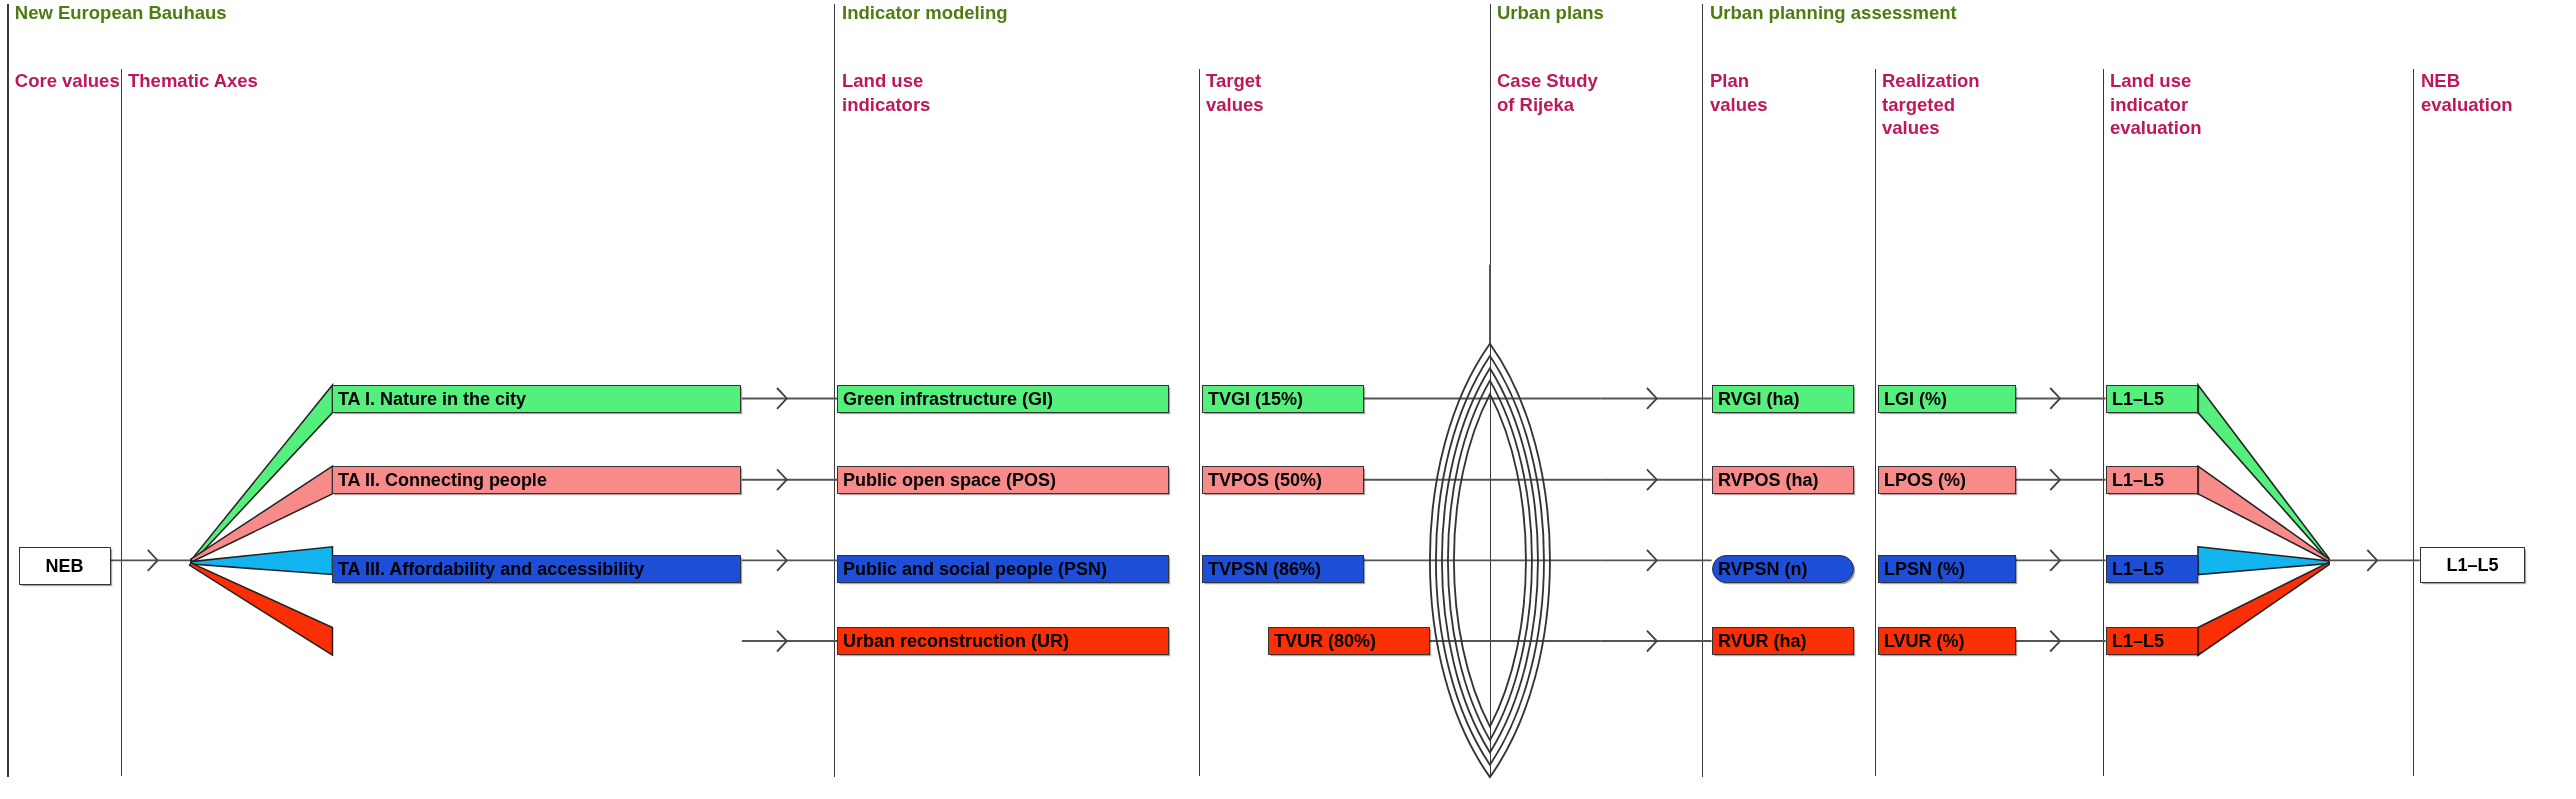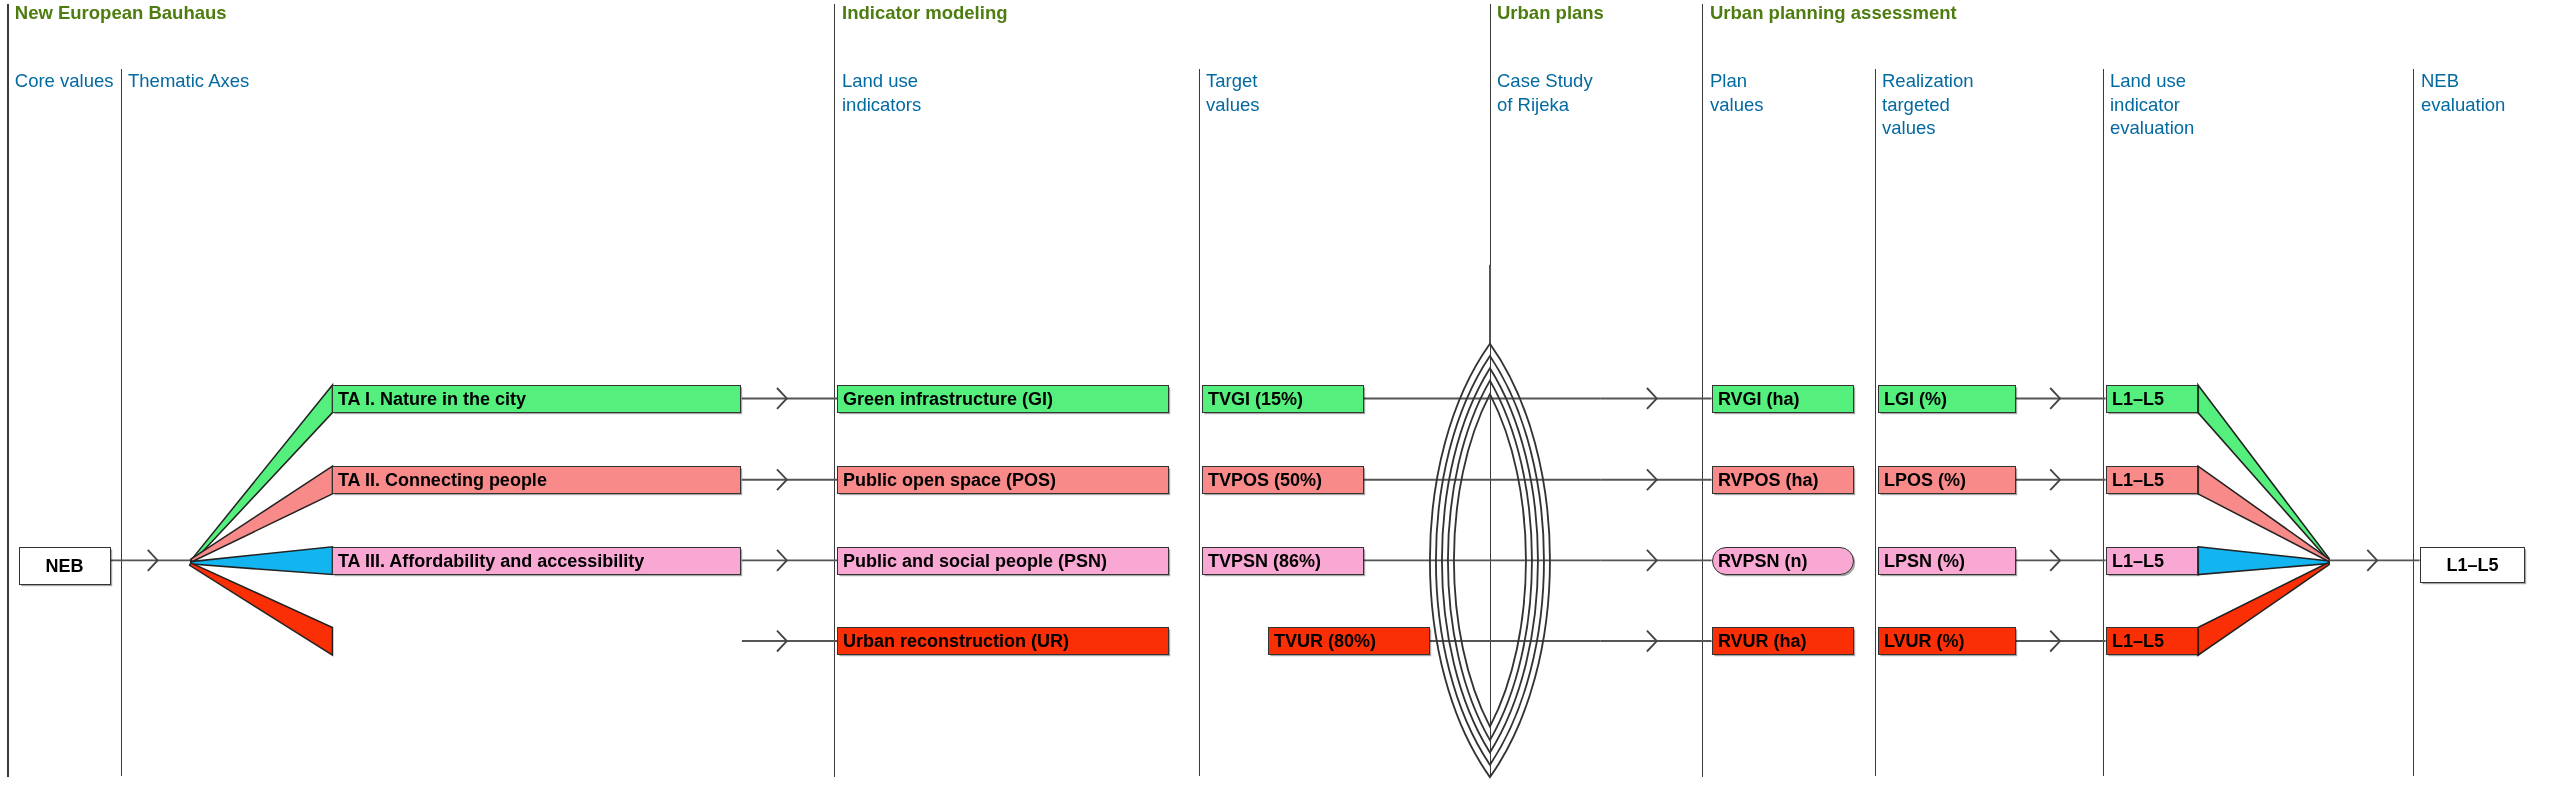--- a/index.html
+++ b/index.html
@@ -4,36 +4,36 @@
 <style>
   html,body{margin:0;padding:0;background:#fff;}
   body{font-family:"Liberation Sans", sans-serif;}
   #stage{position:relative;width:2576px;height:800px;background:#fff;overflow:hidden;}
 
   
   .vrule{position:absolute;width:1.2px;background:#3a3a3a;}
 
   
   .grp-title{position:absolute;font-size:18.5px;font-weight:bold;color:#4d7c0f;white-space:nowrap;line-height:1.05;}
-  .col-title{position:absolute;font-size:18.5px;font-weight:normal;color:#0369a1;line-height:1.28;}
+  .col-title{position:absolute;font-size:18.5px;font-weight:bold;color:#be185d;line-height:1.28;}
 
   
   #vec{position:absolute;left:0;top:0;width:2576px;height:800px;}
 
   
   .box{position:absolute;box-sizing:border-box;border:1.2px solid #333;
        display:flex;align-items:center;font-size:18px;font-weight:bold;color:#000;
        padding-left:4.9px;white-space:nowrap;overflow:hidden;
        box-shadow:1.8px 1.8px 0 -0.6px rgba(0,0,0,.35);}
   .plain{background:#fff;justify-content:center;padding-left:0;}
 
   
   .c-green{background:#54ef7c;}
   .c-pink {background:#f98a8a;}
-  .c-blue {background:#f9a8d4;}
+  .c-blue {background:#1d4ed8;margin-top:8px;}
   .c-red  {background:#fb2f06;}
 </style>
 </head>
 <body>
 
 <div id="stage">
 
   <div class="vrule" style="left:7.4px;   top:3.7px;  height:773px;"></div>
   <div class="vrule" style="left:121px;  top:69px;height:707px;"></div>
   <div class="vrule" style="left:834px; top:3.7px;  height:773px;"></div>

